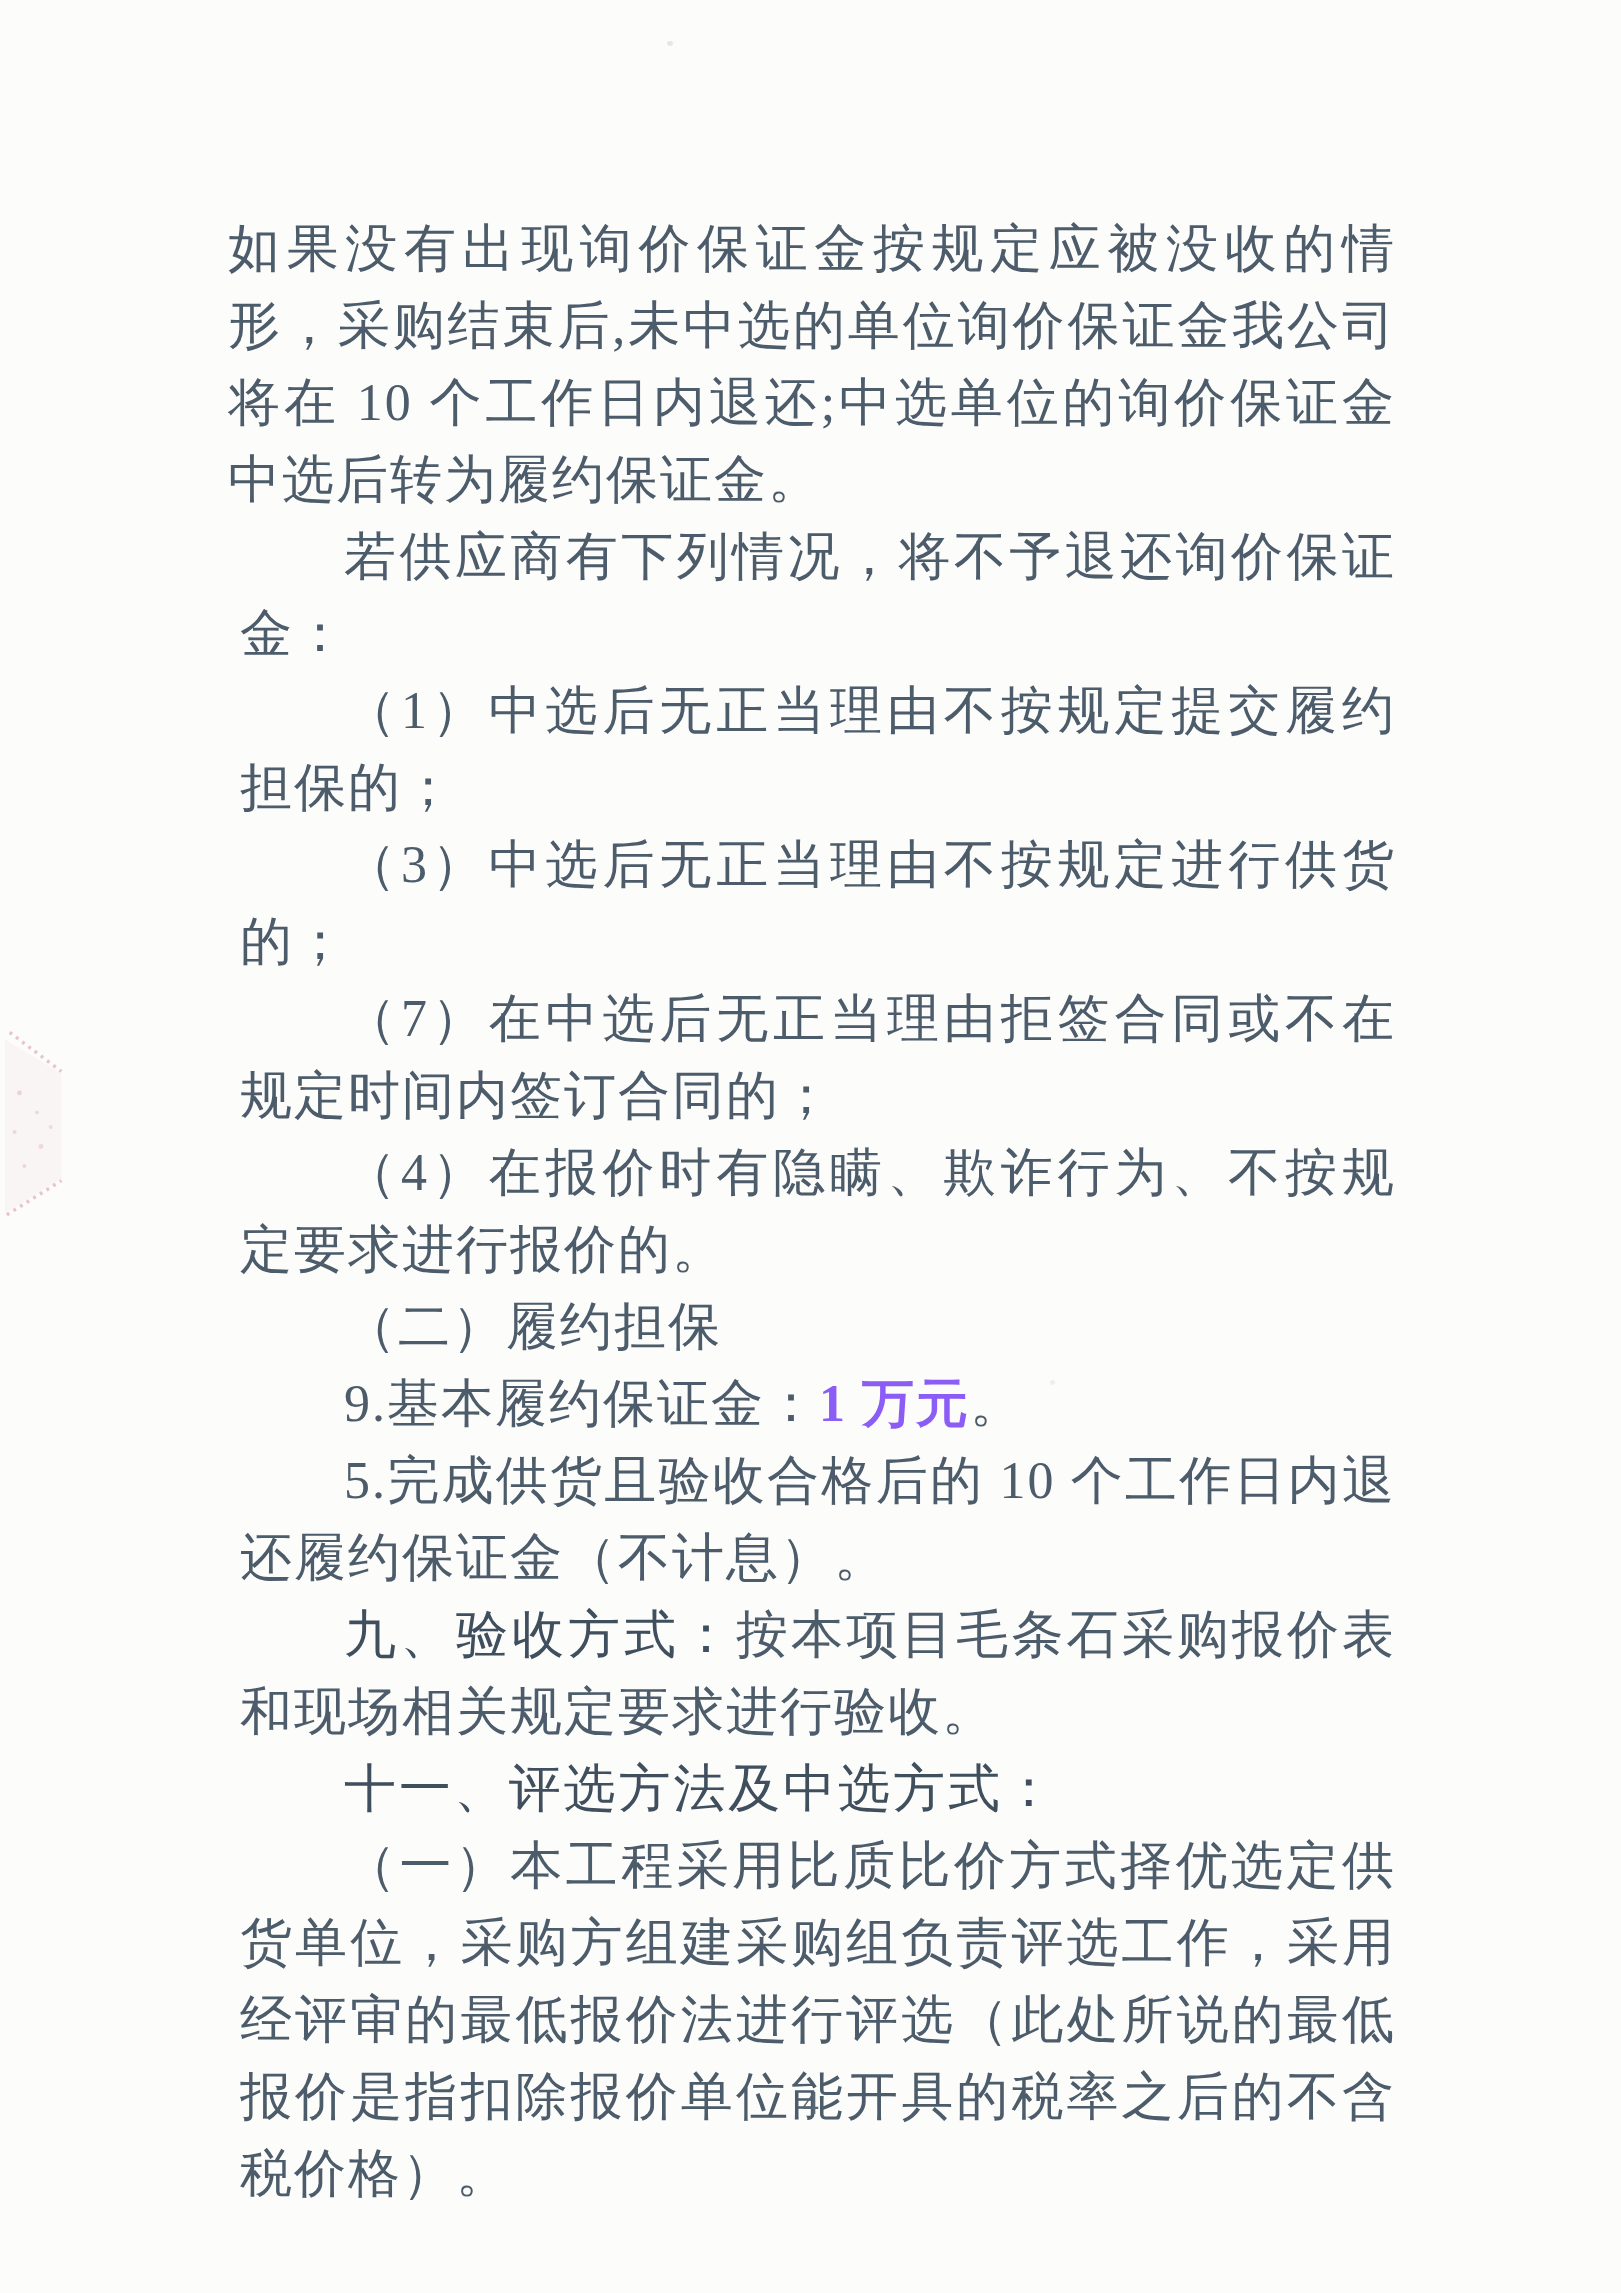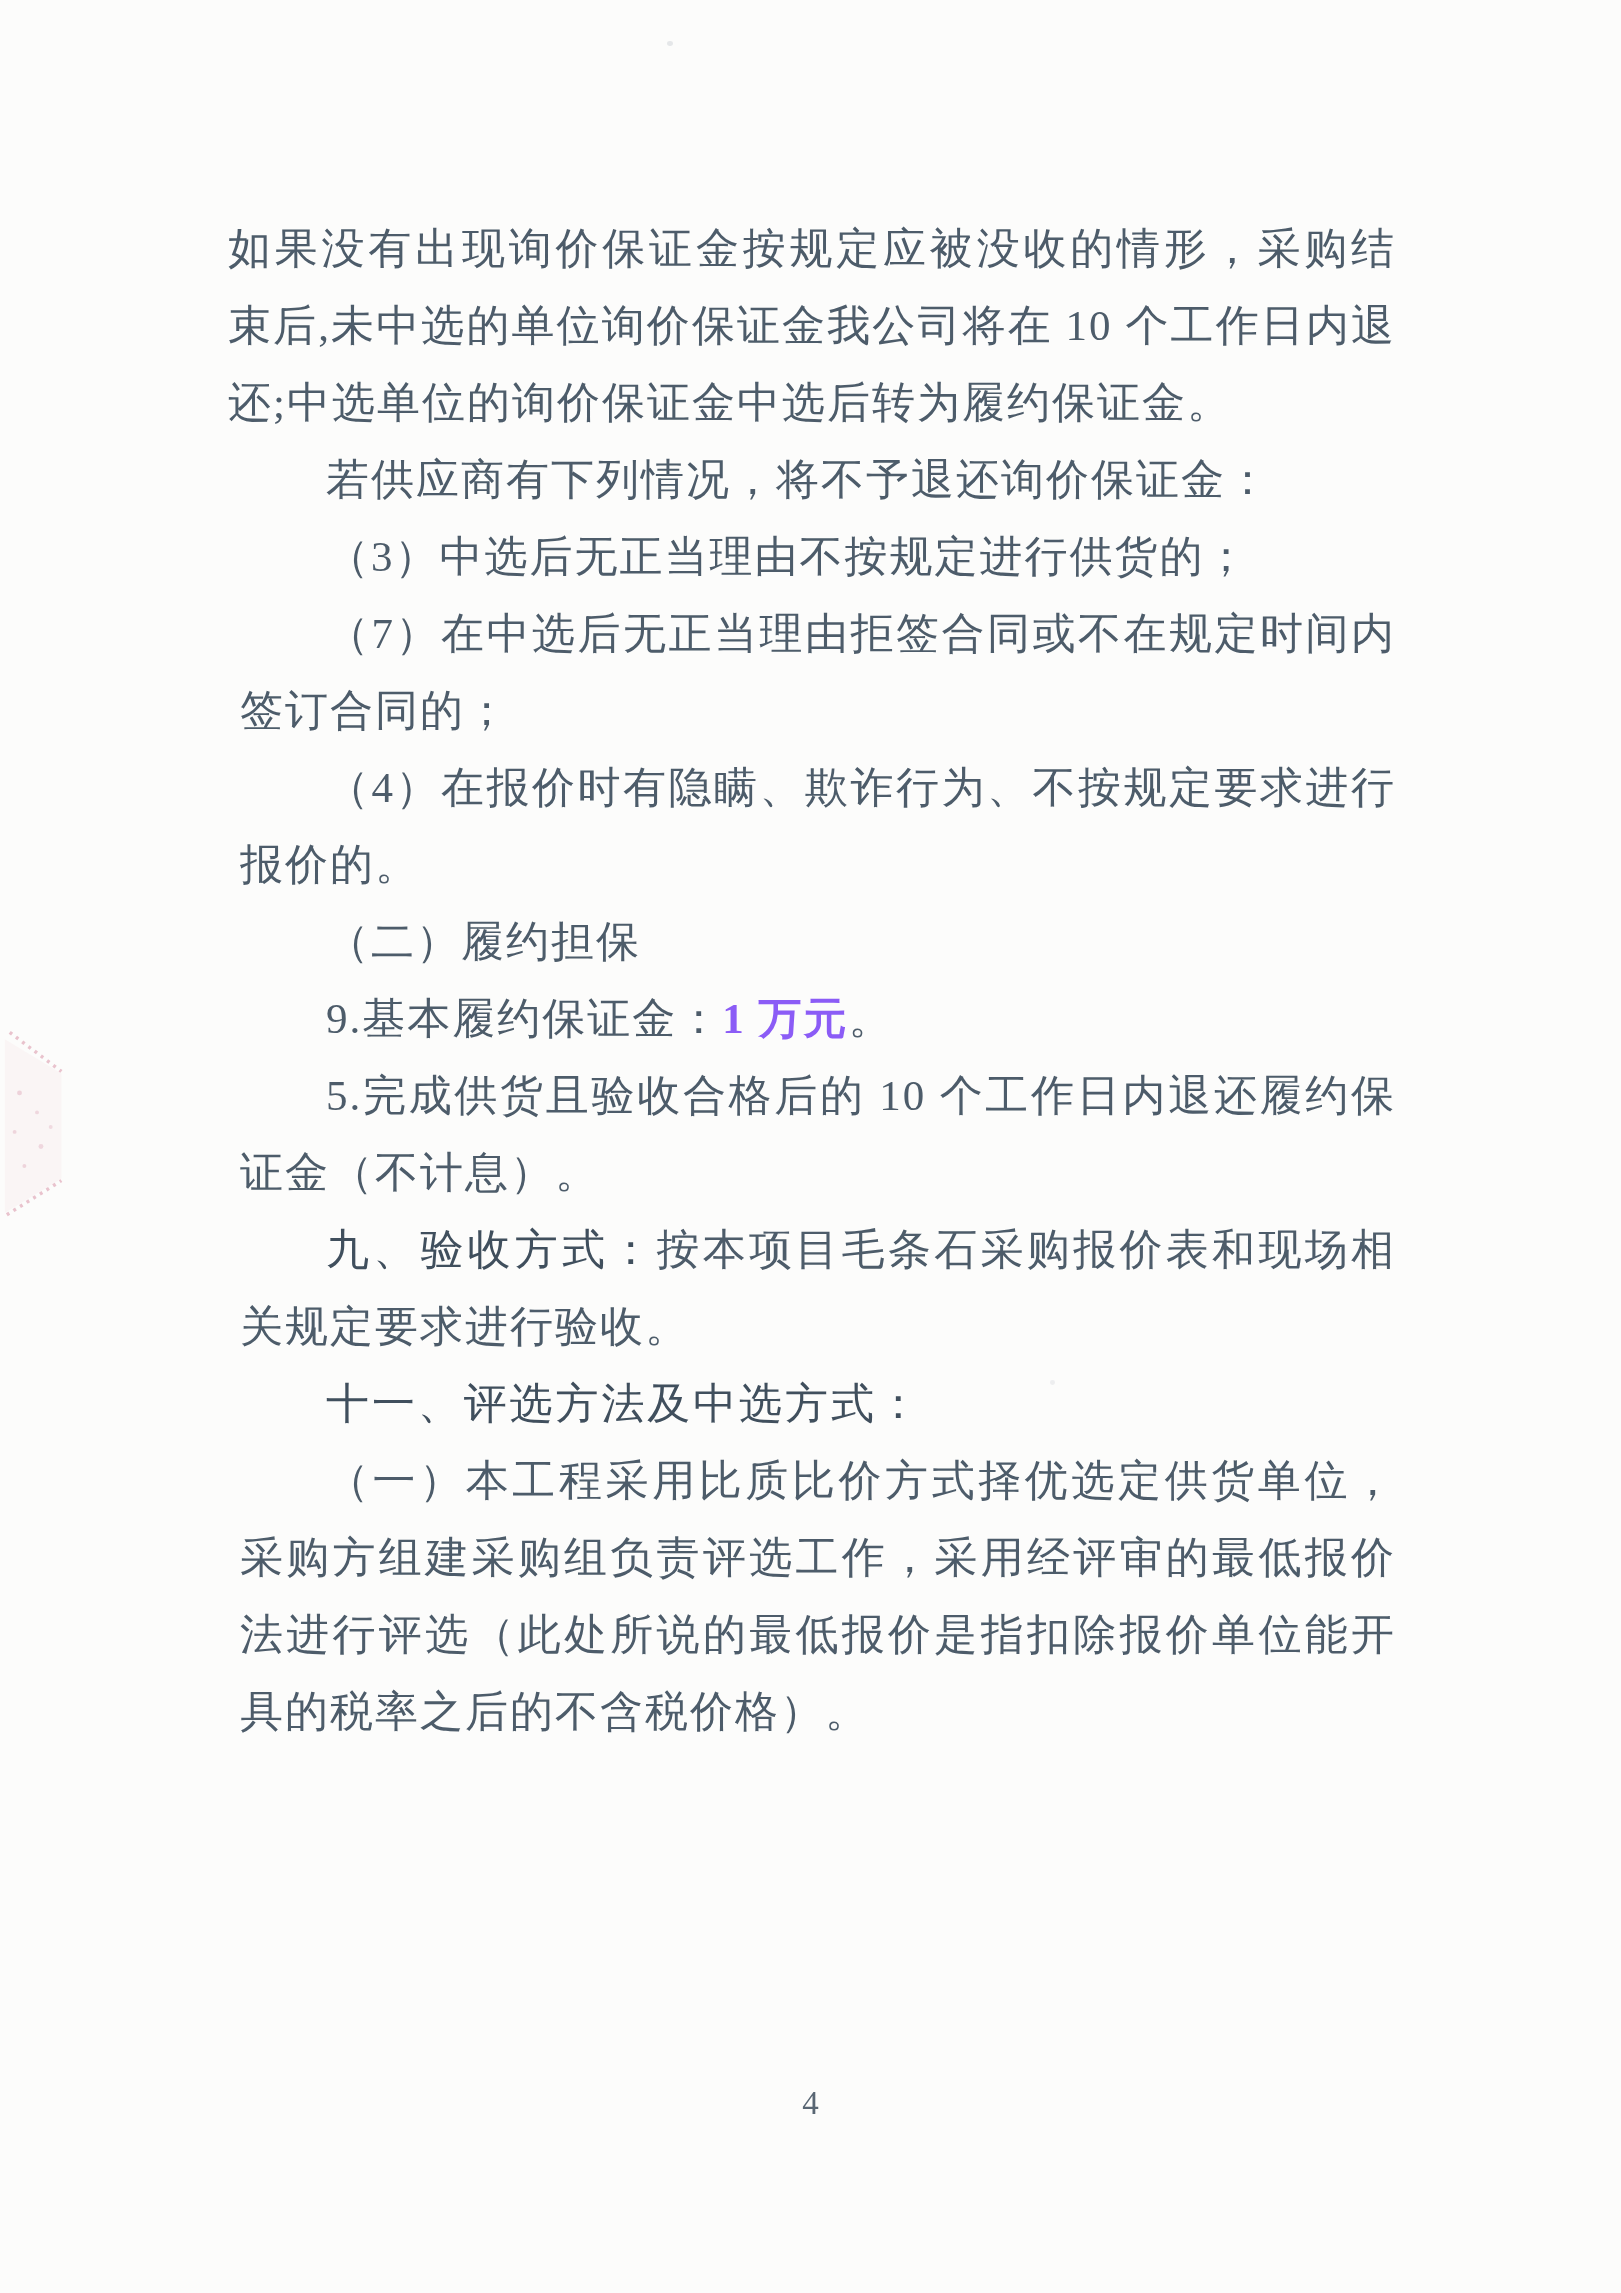--- a/index.html
+++ b/index.html
@@ -10,21 +10,21 @@
     background: #fcfcfb;
     overflow: hidden;
     font-family: "Liberation Serif", "DejaVu Serif", serif;
     color: #4d5c6a;
   }
   .content {
     position: absolute;
     left: 228px;
     top: 210px;
     width: 1168px;
-    font-size: 43px;
+    font-size: 52px;
     line-height: 77px;
     letter-spacing: 2px;
     text-align: justify;
   }
   .content p { margin: 0; }
   .content p.ind { text-indent: 2em; margin-left: 12px; }
   .content strong {
     font-family: "DejaVu Sans", "Liberation Sans", sans-serif;
     font-weight: 400;
     color: #404f5d;
@@ -78,20 +78,21 @@
 
   <span class="speck s1"></span>
   <span class="speck s2"></span>
 
   <div class="content">
 
     <p><span>如果没有出现询价保证金按规定应被没收的情形，采购结束后,未中选的单位询价保证金我公司将在 10 个工作日内退还;中选单位的询价保证金中选后转为履约保证金。</span></p>
 
     <p class="ind"><span>若供应商有下列情况，将不予退还询价保证金：</span></p>
 
+    <p class="ind"><span>（1）中选后无正当理由不按规定提交履约担保的；</span></p>
 
     <p class="ind"><span>（3）中选后无正当理由不按规定进行供货的；</span></p>
 
     <p class="ind"><span>（7）在中选后无正当理由拒签合同或不在规定时间内签订合同的；</span></p>
 
     <p class="ind"><span>（4）在报价时有隐瞒、欺诈行为、不按规定要求进行报价的。</span></p>
 
     <p class="ind"><span>（二）履约担保</span></p>
 
     <p class="ind"><span>9.基本履约保证金：</span><span class="bold-num">1 万元</span><span>。</span></p>

